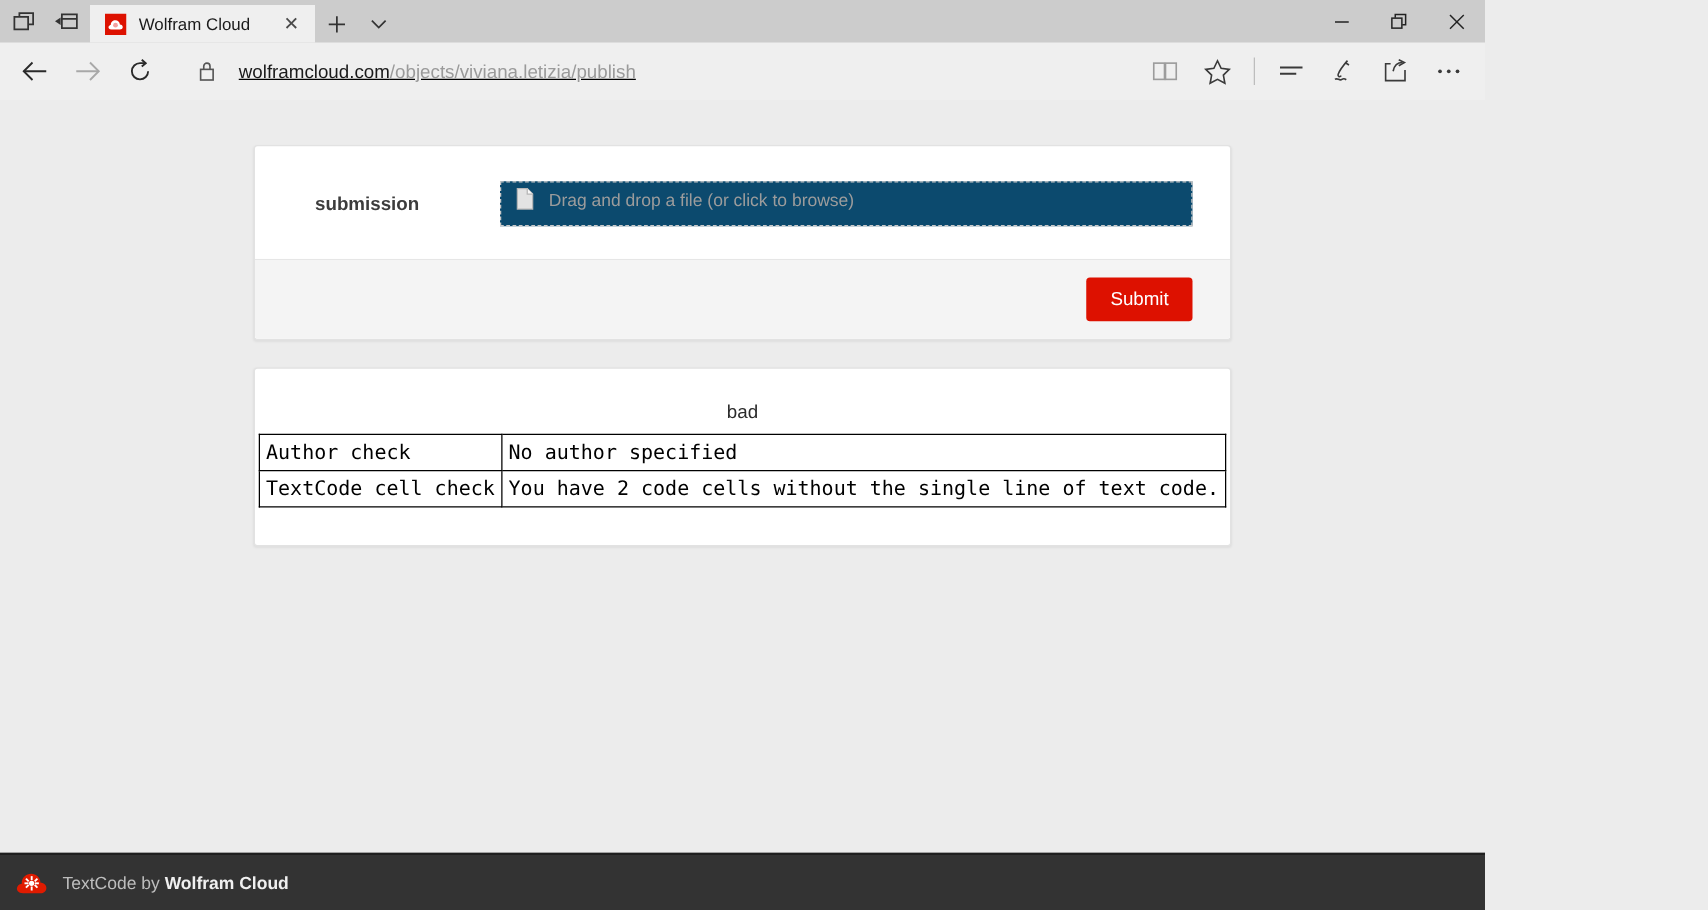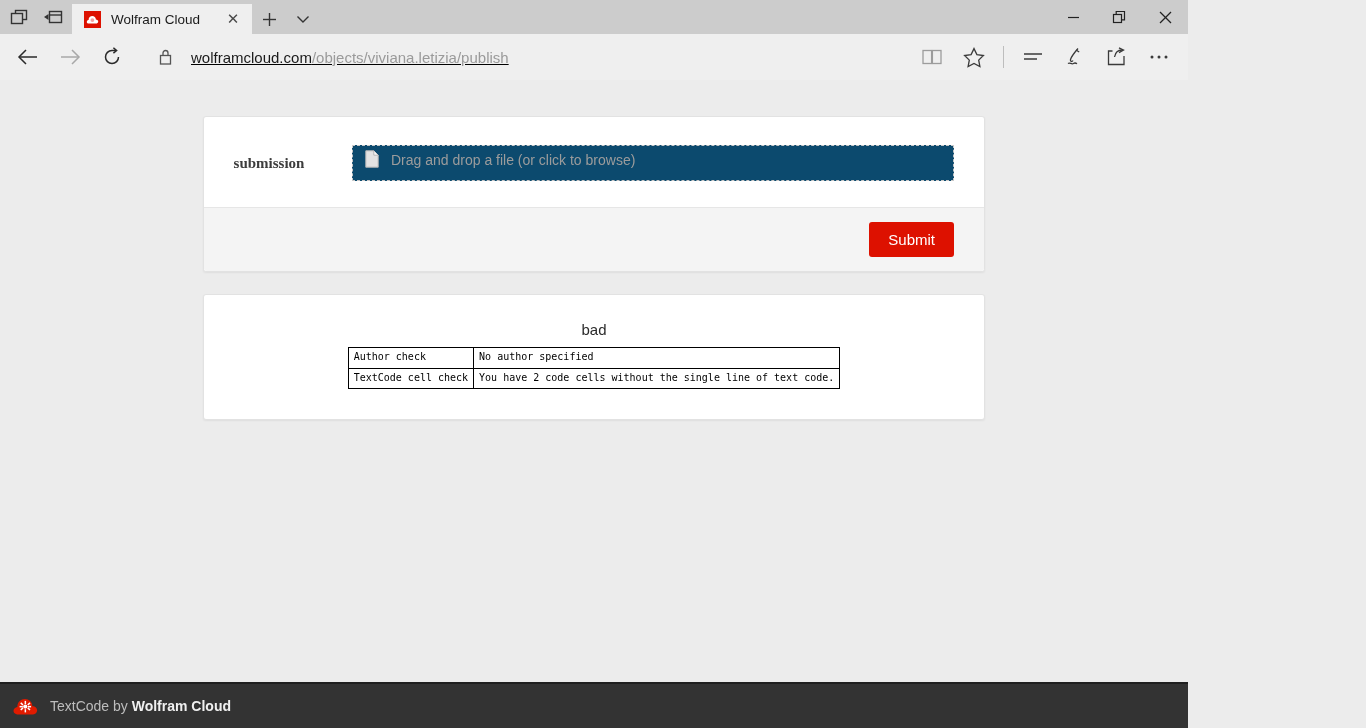--- a/index.html
+++ b/index.html
@@ -84,23 +84,24 @@
     background: #ffffff;
     border: 1px solid #e2e2e2;
     border-radius: 3px;
     box-shadow: 0 1px 2px rgba(0,0,0,0.06);
   }
 
   
   .form-card { }
   .form-body { padding: 28px 0 26px 0; display: flex; align-items: center; }
   .field-label {
-    width: 148px; text-align: center; padding-right: 18px;
+    width: 148px; text-align: left; padding-right: 18px;
     font-size: 15px; font-weight: bold; color: #3c3c3c;
-    font-family: Liberation Serif, serif;
+    font-family: Liberation Sans, sans-serif;
+    margin-left: 48px;
   }
   .dropzone {
     flex: 1; margin-right: 30px; height: 36px;
     border: 1px dashed #c9c9c9; background: #0c4a6e;
     display: flex; align-items: flex-end; padding: 12px 12px;
   }
   .dz-icon { margin-right: 12px; display: flex; align-items: center; }
   .dz-text { font-size: 14px; color: #9c9c9c; }
 
   .form-footer {
@@ -119,21 +120,21 @@
   
   .result-card { margin-top: 22px; padding: 26px 0 30px 0; }
   .result-title {
     text-align: center; font-size: 15px; color: #2b2b2b;
     margin-bottom: 9px;
   }
   .result-table-wrap { display: flex; justify-content: center; }
   table.result {
     border-collapse: collapse;
     font-family: "DejaVu Sans Mono", monospace;
-    font-size: 10px; color: #000;
+    font-size: 16px; color: #000;
   }
   table.result td {
     border: 1px solid #000;
     padding: 2px 5px 3px 5px;
     white-space: pre;
     line-height: 1.45;
   }
   table.result td.key { }
 
   

